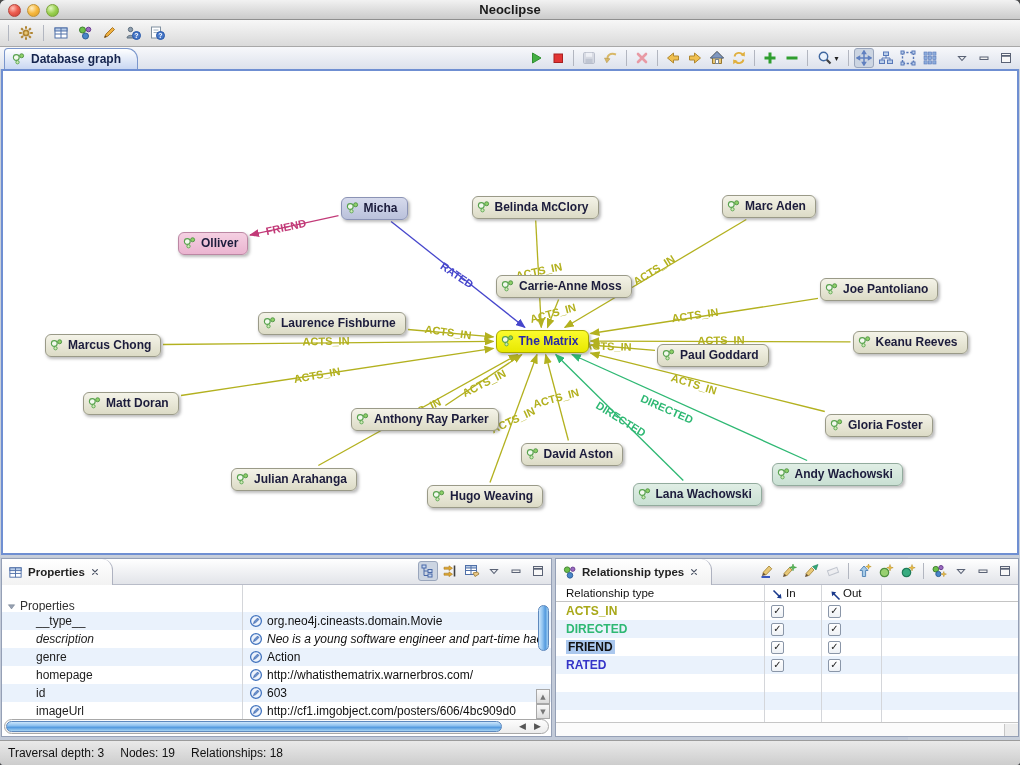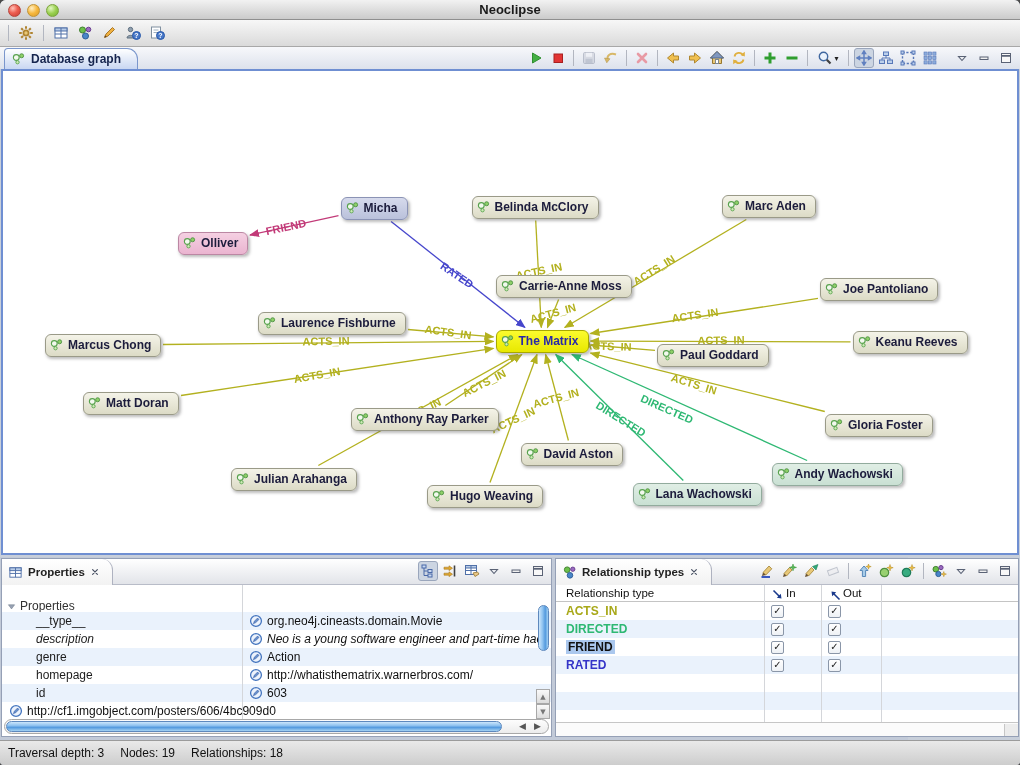--- a/index.html
+++ b/index.html
@@ -660,20 +660,21 @@
               <span style="width:14px;height:14px;display:inline-flex;">
                 <svg class="ic" style="width:14px;height:14px" viewBox="0 0 16 16" xmlns="http://www.w3.org/2000/svg">
                   <circle cx="8" cy="8" r="6.2" fill="#edf3fc" stroke="#4878c0" stroke-width="1.5"></circle>
                   <path d="M5,11 L6.2,8.2 L9.8,4.6 L11.4,6.2 L7.8,9.8 Z" fill="#6890cc" stroke="#3860a8" stroke-width="0.7"></path>
                 </svg>
               </span>
               <span>603</span>
             </div>
           </div>
           <div class="prow" style="background: rgb(255, 255, 255);">
+            <div class="pkey">imageUrl</div>
             <div class="pval">
               <span style="width:14px;height:14px;display:inline-flex;">
                 <svg class="ic" style="width:14px;height:14px" viewBox="0 0 16 16" xmlns="http://www.w3.org/2000/svg">
                   <circle cx="8" cy="8" r="6.2" fill="#edf3fc" stroke="#4878c0" stroke-width="1.5"></circle>
                   <path d="M5,11 L6.2,8.2 L9.8,4.6 L11.4,6.2 L7.8,9.8 Z" fill="#6890cc" stroke="#3860a8" stroke-width="0.7"></path>
                 </svg>
               </span>
               <span>http://cf1.imgobject.com/posters/606/4bc909d0</span>
             </div>
           </div>

